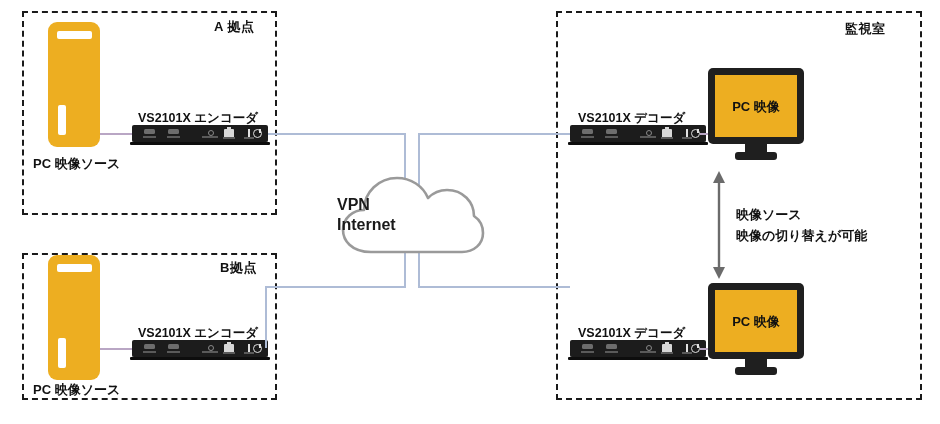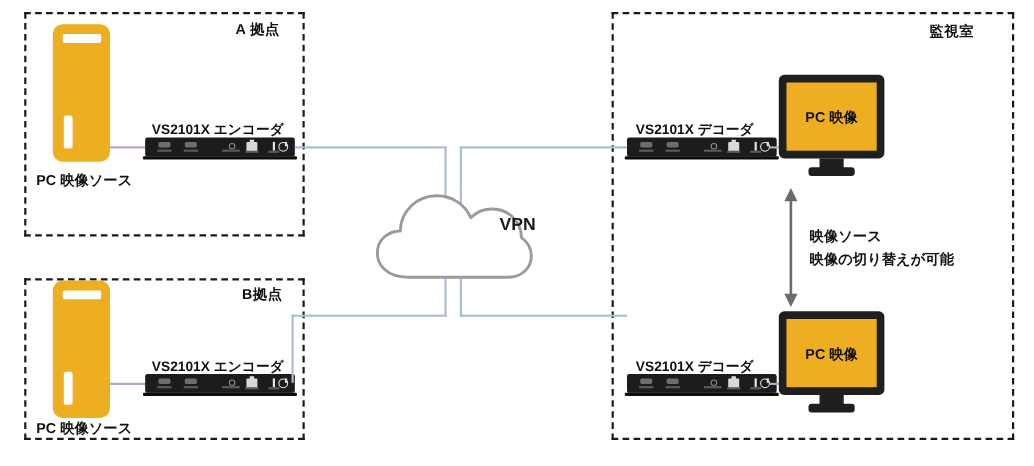--- a/index.html
+++ b/index.html
@@ -51,21 +51,21 @@
 
   
   .nline{position:absolute;background:#aebcd6;}
   .vline{width:2px;}
   .hline{height:2px;}
   .shortlink{position:absolute;height:2px;background:#b9a6c4;}
 
   
   .cloud{position:absolute;}
   .cloud-text{
-    position:absolute;width:100%;text-align:right;font-weight:bold;color:#1a1a1a;
+    position:absolute;width:100%;text-align:left;font-weight:bold;color:#1a1a1a;
     font-size:16px;line-height:19px;
   }
 
   
   .arrow-wrap{position:absolute;}
   .note{position:absolute;font-weight:bold;font-size:13px;color:#111;line-height:21px;white-space:nowrap;}
 </style>
 </head>
 <body>
 
@@ -144,20 +144,21 @@
   <div class="nline hline" style="left:265px;top:286px;width:141px;"></div>
   <div class="nline hline" style="left:418px;top:286px;width:152px;"></div>
 
   <div class="cloud" style="left:337px;top:168px;width:150px;height:92px;">
     <svg width="150" height="92" viewBox="0 0 150 92">
       <path d="M34 84 C14 84 6 72 6 62 C6 50 16 42 27 42 C27 24 42 10 60 10
                C74 10 86 18 91 30 C96 25 103 22 110 22 C126 22 137 34 137 48
                C143 52 146 58 146 65 C146 76 137 84 125 84 Z" fill="#ffffff" stroke="#9a9a9a" stroke-width="2.6" stroke-linejoin="round"></path>
     </svg>
     <div class="cloud-text" style="left:0;top:27px;">VPN</div>
+    <div class="cloud-text" style="left:0;top:47px;">Internet</div>
   </div>
 
   <div class="device-label" style="left:578px;top:110px;">VS2101X デコーダ</div>
   <div class="device" style="left:570px;top:125px;width:136px;height:17px;">
     <div class="port-hdmi" style="left:12px;top:4px;"></div>
     <div class="port-txt" style="left:11px;top:11px;width:13px;"></div>
     <div class="port-hdmi" style="left:36px;top:4px;"></div>
     <div class="port-txt" style="left:35px;top:11px;width:13px;"></div>
     <div class="port-dot" style="left:76px;top:5px;"></div>
     <div class="port-txt" style="left:70px;top:11px;width:16px;"></div>

